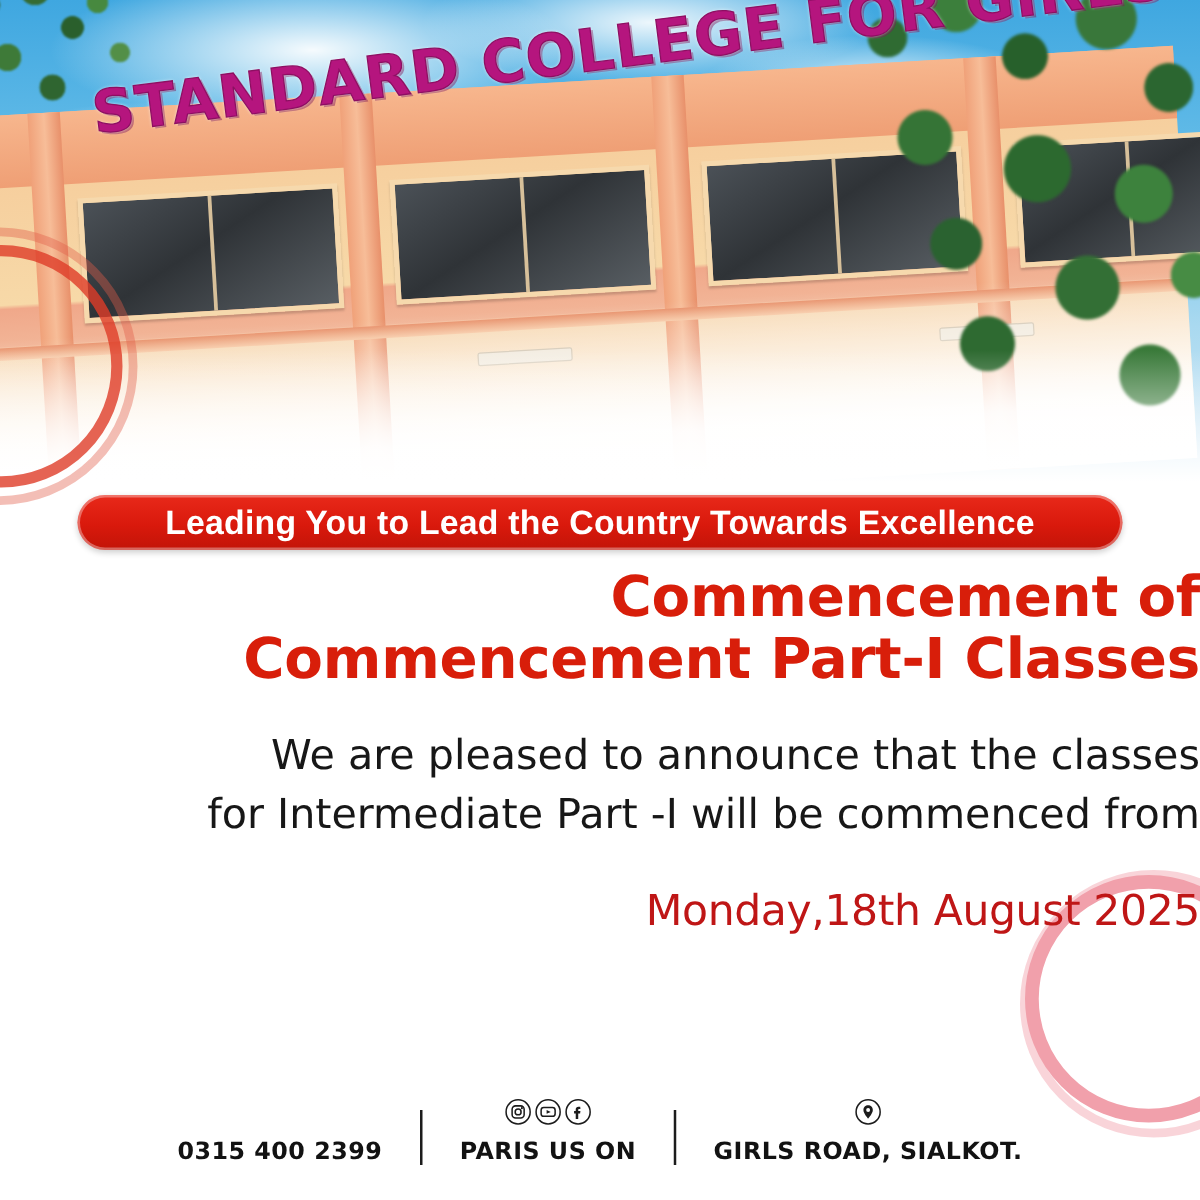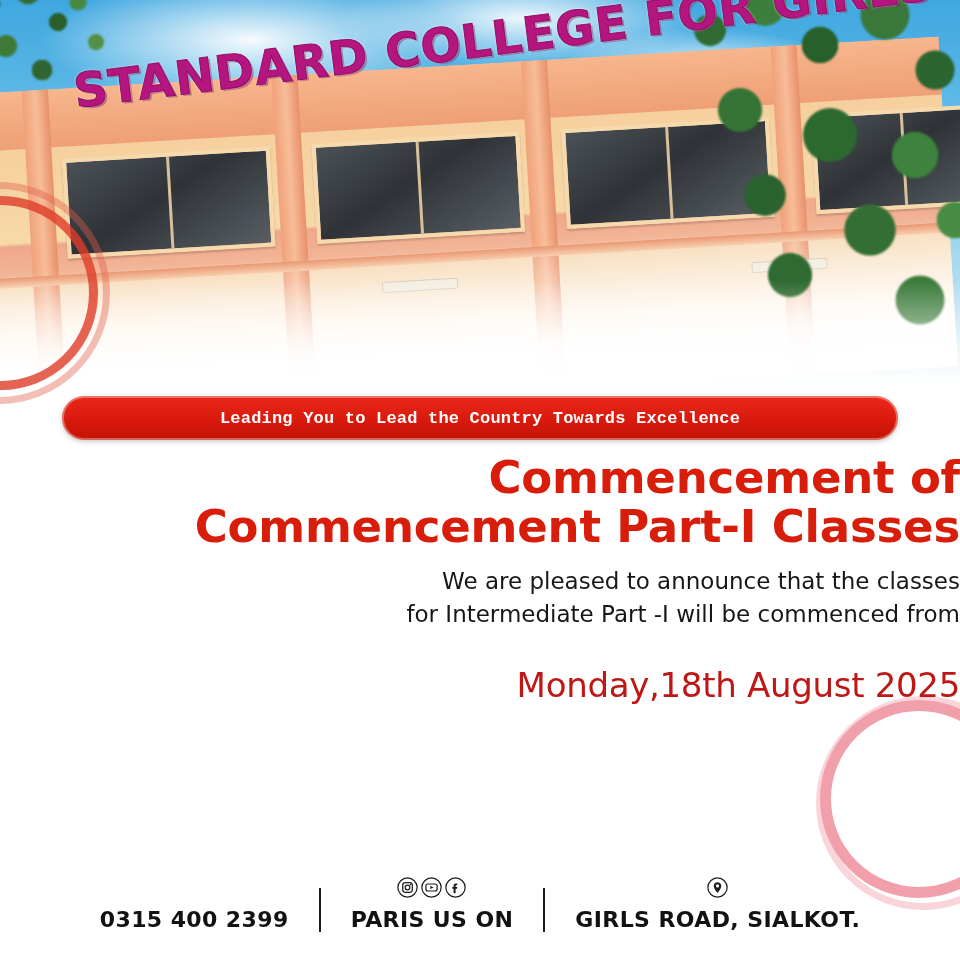--- a/index.html
+++ b/index.html
@@ -213,24 +213,24 @@
     height: 44px;
     border-radius: 24px;
     background: linear-gradient(180deg, #e8291a 0%, #d9190c 55%, #c21408 100%);
     box-shadow: inset 0 0 0 2px rgba(255,255,255,.35), 0 2px 5px rgba(0,0,0,.20);
     display: flex;
     align-items: center;
     justify-content: center;
     z-index: 6;
   }
   .tagline span {
-    font-family: Liberation Mono, monospace;
+    font-family: Liberation Sans, sans-serif;
     color: #ffffff;
     font-weight: 700;
-    font-size: 17px;
+    font-size: 27px;
     letter-spacing: .2px;
     white-space: nowrap;
   }
 
   
   .content {
     position: absolute;
     left: 0;
     top: 446px;
     width: 960px;
@@ -241,24 +241,24 @@
     font-family: "DejaVu Sans", sans-serif;
     font-weight: 700;
     font-size: 45px;
     line-height: 1.08;
     color: #d81e0a;
     letter-spacing: -.2px;
     margin-top: 8px;
   }
   .para {
     font-family: "DejaVu Sans", sans-serif;
-    font-size: 23px;
+    font-size: 33px;
     line-height: 1.42;
     color: #171717;
-    margin-top: 14px;
+    margin-top: 30px;
     white-space: pre-line;
     padding-left: 24px;
   }
   .date {
     font-family: "DejaVu Sans", sans-serif;
     font-weight: 400;
     font-size: 34px;
     color: #bf1616;
     margin-top: 34px;
     letter-spacing: -.3px;
@@ -286,21 +286,21 @@
   }
   .fcol {
     display: flex;
     flex-direction: column;
     align-items: center;
     justify-content: flex-end;
   }
   .fcol .ftext {
     font-family: "DejaVu Sans", sans-serif;
     font-weight: 700;
-    font-size: 22px;
+    font-size: 19px;
     color: #121212;
     letter-spacing: .4px;
     white-space: nowrap;
   }
   .icon-row {
     display: flex;
     gap: 3px;
     margin-bottom: 7px;
     height: 22px;
     align-items: center;

